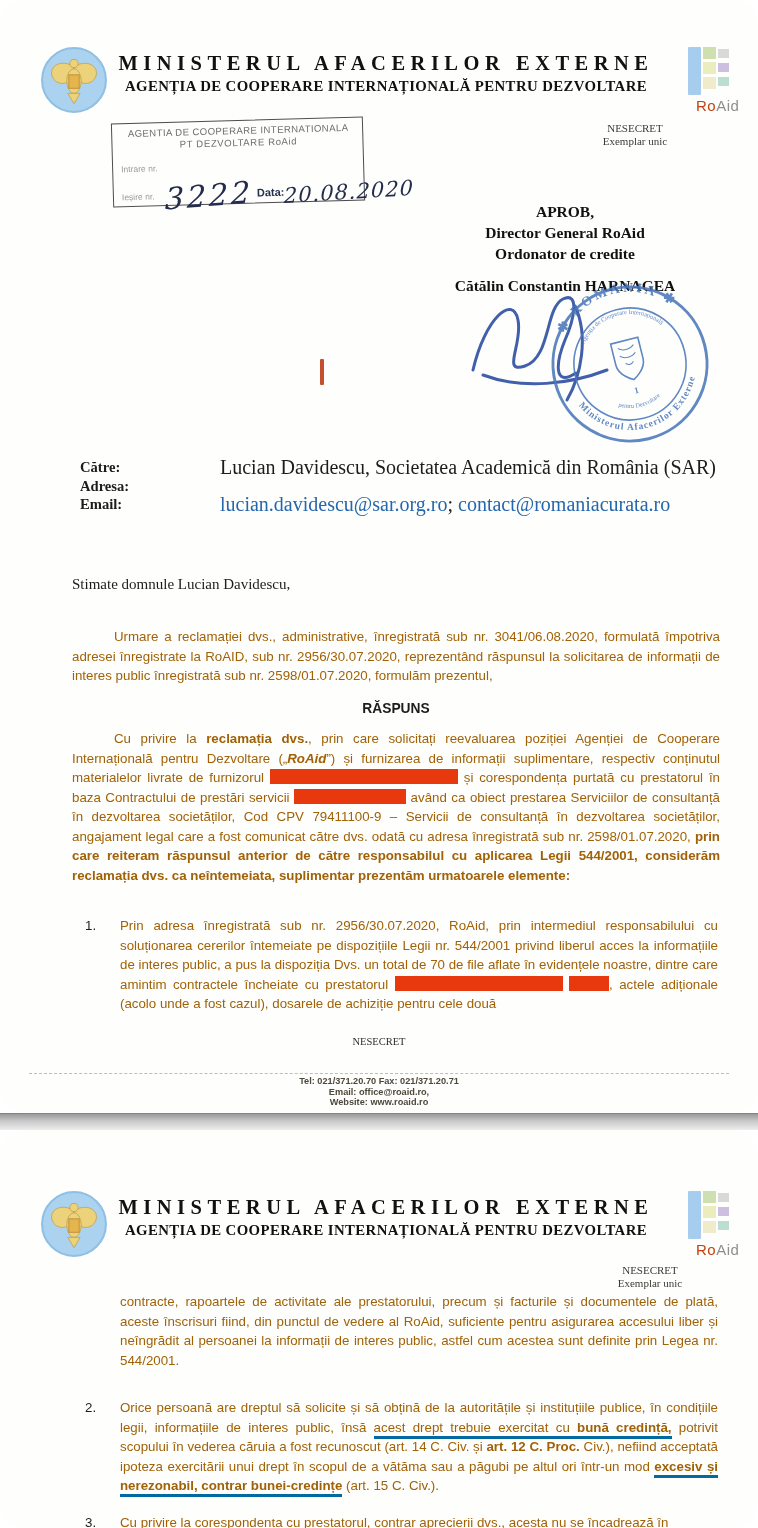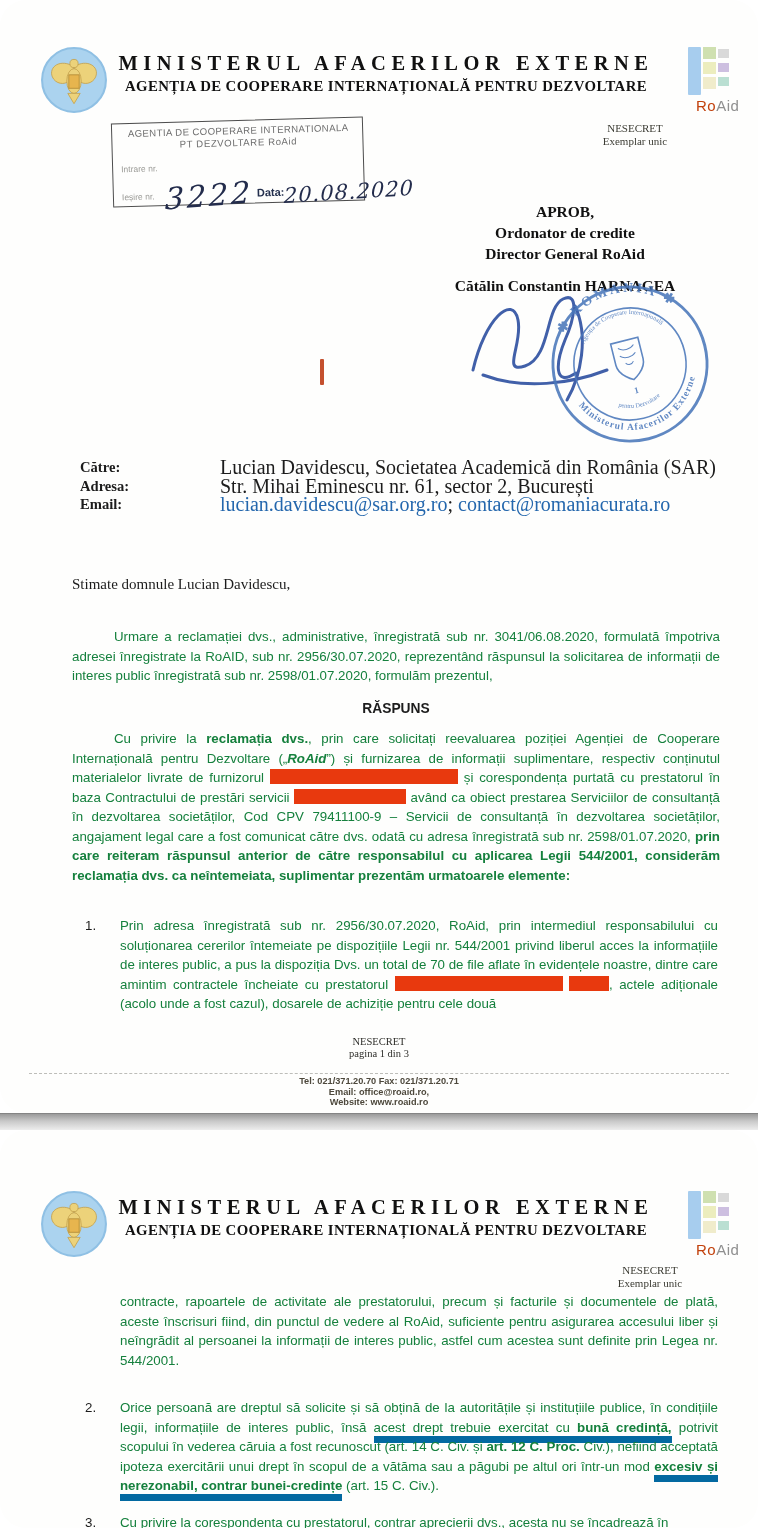--- a/index.html
+++ b/index.html
@@ -43,25 +43,25 @@
   
   .approval{text-align:center;font-weight:bold;font-size:15.5px;line-height:21px;color:#111;}
   .approver{text-align:center;font-weight:bold;font-size:15.5px;color:#111;white-space:nowrap;}
 
   
   .rec-label{font-weight:bold;font-size:14.6px;line-height:18.6px;}
   .rec-value{font-size:20px;line-height:18.6px;white-space:nowrap;}
   .link{color:#2467ad;}
 
   .salutation{font-size:15px;}
-  .par{font-family:"Liberation Sans",sans-serif;font-size:13.3px;line-height:19.5px;text-align:justify;color:#15803d;}
+  .par{font-family:"Liberation Sans",sans-serif;font-size:13.3px;line-height:19.5px;text-align:justify;color:#a16207;}
   .indent{text-indent:42px;}
   .b{font-weight:bold;}
   .i{font-style:italic;}
-  .ru{border-bottom:7px solid #0369a1;padding-bottom:1px;}
+  .ru{border-bottom:3px solid #0369a1;padding-bottom:1px;}
   .redact{display:inline-block;height:15px;background:#e8390e;vertical-align:-2px;}
   .heading-center{font-family:"Liberation Sans",sans-serif;font-weight:bold;font-size:13.8px;text-align:center;}
   .num{font-family:"Liberation Sans",sans-serif;font-size:13.3px;line-height:19.5px;}
 
   
   .f-serif{font-size:10.5px;text-align:center;color:#2e2e2a;line-height:12px;}
   .f-small{font-family:"Liberation Sans",sans-serif;font-weight:bold;font-size:9.2px;color:#4d483c;text-align:center;line-height:10.5px;}
   .f-dash{border-top:1.5px dashed #bdbdb9;width:700px;}
 
   .cursor-mark{width:4px;height:26px;background:#c4502e;border-radius:1px;}
@@ -119,22 +119,22 @@
       <div class="rs-l1">AGENTIA DE COOPERARE INTERNATIONALA</div>
       <div class="rs-l2">PT DEZVOLTARE RoAid</div>
       <div class="rs-row1"><span class="rs-faint">Intrare nr.</span></div>
       <div class="rs-row2">
         <span class="rs-faint">Ieșire nr.</span><span class="hand hand-num">3222</span><span class="rs-data">Data:</span><span class="hand hand-date">20.08.2020</span>
       </div>
     </div>
 
     <div class="abs approval" style="left:395px;top:201px;width:340px;">
       <div>APROB,</div>
+      <div>Director General RoAid</div>
       <div>Ordonator de credite</div>
-      <div>Director General RoAid</div>
     </div>
     <div class="abs approver" style="left:395px;top:277px;width:340px;">Cătălin Constantin HARNAGEA</div>
 
     <div class="abs" style="left:455px;top:278px;">
       <svg width="200" height="135" viewBox="0 0 200 135">
         <g fill="none" stroke="#2d4fa0" stroke-width="3" stroke-linecap="round" opacity="0.9">
           <path d="M18 92 C 30 40, 58 16, 63 42 C 68 66, 46 96, 70 88 C 96 79, 90 30, 108 21 C 125 13, 119 42, 110 62 C 101 84, 98 110, 121 95"></path>
           <path d="M28 97 C 68 112, 116 106, 152 92"></path>
           <path d="M120 28 C 134 58, 126 98, 112 122"></path>
         </g>
@@ -175,41 +175,39 @@
 
     <div class="abs cursor-mark" style="left:320px;top:359px;"></div>
 
     <div class="abs" style="left:80px;top:458px;">
       <div style="display:flex;">
           <div class="rec-label" style="width:140px;">Către:</div>
           <div class="rec-value">Lucian Davidescu, Societatea Academică din România (SAR)</div>
         </div>
       <div style="display:flex;">
           <div class="rec-label" style="width:140px;">Adresa:</div>
-          <div class="rec-value">Str. Mihai Eminescu nr. 61, sector 2, București</div>
         </div>
       <div style="display:flex;">
           <div class="rec-label" style="width:140px;">Email:</div>
           <div class="rec-value"><span class="link">lucian.davidescu@sar.org.ro</span><span>; </span><span class="link">contact@romaniacurata.ro</span></div>
         </div>
     </div>
 
     <div class="abs salutation" style="left:72px;top:576px;">Stimate domnule Lucian Davidescu,</div>
 
     <div class="abs par indent" style="left:72px;top:627px;width:648px;">Urmare a reclamației dvs., administrative, înregistrată sub nr. 3041/06.08.2020, formulată împotriva adresei înregistrate la RoAID, sub nr. 2956/30.07.2020, reprezentând răspunsul la solicitarea de informații de interes public înregistrată sub nr. 2598/01.07.2020, formulăm prezentul,</div>
 
     <div class="abs heading-center" style="left:72px;top:701px;width:648px;">RĂSPUNS</div>
 
     <div class="abs par indent" style="left:72px;top:729px;width:648px;"><span>Cu privire la </span><span class="b">reclamația dvs.</span><span>, prin care solicitați reevaluarea poziției Agenției de Cooperare Internațională pentru Dezvoltare („</span><span class="b i">RoAid</span><span>”) și furnizarea de informații suplimentare, respectiv conținutul materialelor livrate de furnizorul </span><span class="redact" style="width: 188px;"></span><span> și corespondența purtată cu prestatorul în baza Contractului de prestări servicii </span><span class="redact" style="width: 112px;"></span><span> având ca obiect prestarea Serviciilor de consultanță în dezvoltarea societăților, Cod CPV 79411100-9 – Servicii de consultanță în dezvoltarea societăților, angajament legal care a fost comunicat către dvs. odată cu adresa înregistrată sub nr. 2598/01.07.2020, </span><span class="b">prin care reiteram răspunsul anterior de către responsabilul cu aplicarea Legii 544/2001, considerăm reclamația dvs. ca neîntemeiata, suplimentar prezentăm urmatoarele elemente:</span></div>
 
     <div class="abs num" style="left:85px;top:916px;">1.</div>
     <div class="abs par" style="left:120px;top:916px;width:598px;"><span>Prin adresa înregistrată sub nr. 2956/30.07.2020, RoAid, prin intermediul responsabilului cu soluționarea cererilor întemeiate pe dispozițiile Legii nr. 544/2001 privind liberul acces la informațiile de interes public, a pus la dispoziția Dvs. un total de 70 de file aflate în evidențele noastre, dintre care amintim contractele încheiate cu prestatorul </span><span class="redact" style="width: 168px;"></span><span> </span><span class="redact" style="width: 40px;"></span><span>, actele adiționale (acolo unde a fost cazul), dosarele de achiziție pentru cele două</span></div>
 
     <div class="abs f-serif" style="left:29px;top:1036px;width:700px;">NESECRET</div>
-    <div class="abs f-serif" style="left:29px;top:1048px;width:700px;">pagina 1 din 3</div>
     <div class="abs f-dash" style="left:29px;top:1073px;"></div>
     <div class="abs f-small" style="left:29px;top:1076px;width:700px;">Tel: 021/371.20.70 Fax: 021/371.20.71</div>
     <div class="abs f-small" style="left:29px;top:1087px;width:700px;">Email: office@roaid.ro,</div>
     <div class="abs f-small" style="left:29px;top:1097px;width:700px;">Website: www.roaid.ro</div>
   </div>
 
   <div class="page-separator"></div>
 
   <div class="page" id="page2">
 

